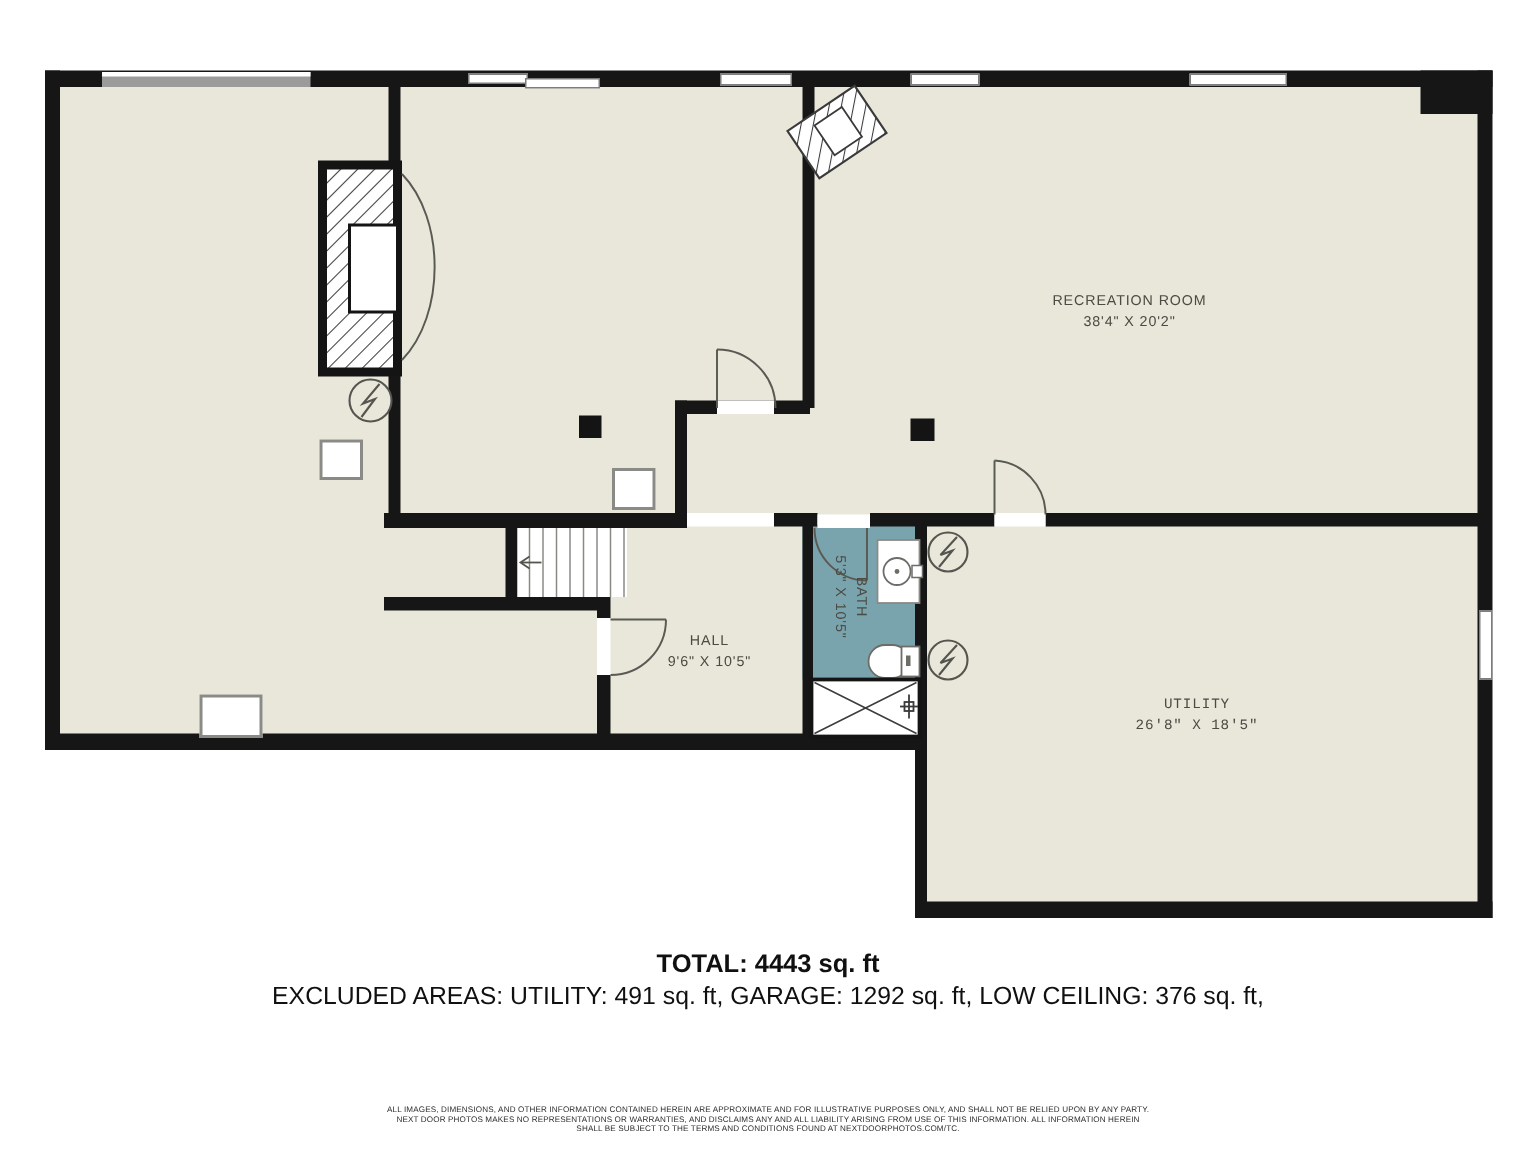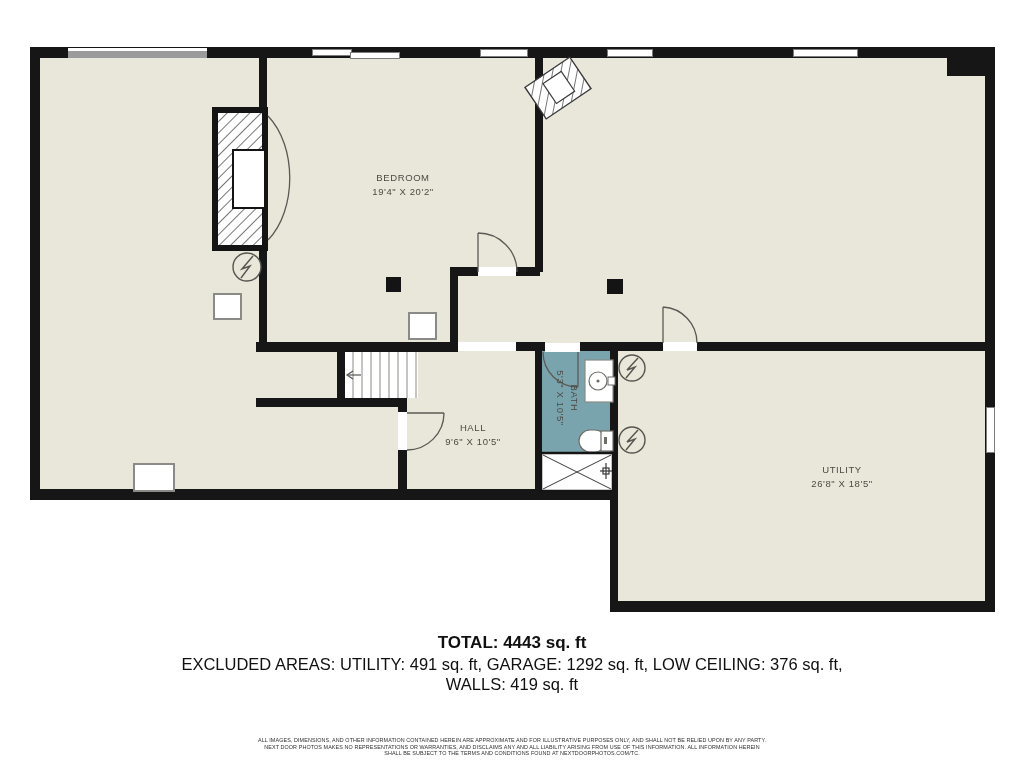--- a/index.html
+++ b/index.html
@@ -173,41 +173,40 @@
       <line x1="543" y1="455" x2="611" y2="489" stroke="#3a3a3a" stroke-width="1"></line>
       <line x1="611" y1="455" x2="543" y2="489" stroke="#3a3a3a" stroke-width="1"></line>
       <g stroke="#3a3a3a" stroke-width="1.2" fill="#ffffff">
         <rect x="603" y="468" width="6" height="6"></rect>
         <line x1="606" y1="463" x2="606" y2="479"></line>
         <line x1="600" y1="471" x2="612" y2="471"></line>
       </g>
     </g>
   </svg>
 
-  <div class="roomlabel" style="left:323px;top:171px;width:160px;">
-    <span class="rname">BEDROOM</span>
-    <span class="rdims">19'4" X 20'2"</span>
+  <div class="roomlabel" style="left:673px;top:194px;width:160px;">
+    <span class="rname">RECREATION ROOM</span>
+    <span class="rdims">38'4" X 20'2"</span>
   </div>
   <div class="roomlabel" style="left:413px;top:421px;width:120px;">
     <span class="rname">HALL</span>
     <span class="rdims">9'6" X 10'5"</span>
   </div>
   <div class="roomlabel rot" style="left:567px;top:398px;width:110px;">
     <span class="rname">BATH</span>
     <span class="rdims">5'3" X 10'5"</span>
   </div>
-  <div class="roomlabel" style="left:762px;top:463px;width:160px;">
+  <div class="roomlabel" style="left:718px;top:463px;width:160px;font-family:Liberation Mono, monospace;">
     <span class="rname">UTILITY</span>
     <span class="rdims">26'8" X 18'5"</span>
   </div>
 
   <div id="summary">
     <div class="total">TOTAL: 4443 sq. ft</div>
     <div>EXCLUDED AREAS: UTILITY: 491 sq. ft, GARAGE: 1292 sq. ft, LOW CEILING: 376 sq. ft,</div>
-    <div>WALLS: 419 sq. ft</div>
   </div>
 
   <div id="disclaimer">
     <div>ALL IMAGES, DIMENSIONS, AND OTHER INFORMATION CONTAINED HEREIN ARE APPROXIMATE AND FOR ILLUSTRATIVE PURPOSES ONLY, AND SHALL NOT BE RELIED UPON BY ANY PARTY.</div>
     <div>NEXT DOOR PHOTOS MAKES NO REPRESENTATIONS OR WARRANTIES, AND DISCLAIMS ANY AND ALL LIABILITY ARISING FROM USE OF THIS INFORMATION. ALL INFORMATION HEREIN</div>
     <div>SHALL BE SUBJECT TO THE TERMS AND CONDITIONS FOUND AT NEXTDOORPHOTOS.COM/TC.</div>
   </div>
 
 </div>
 

